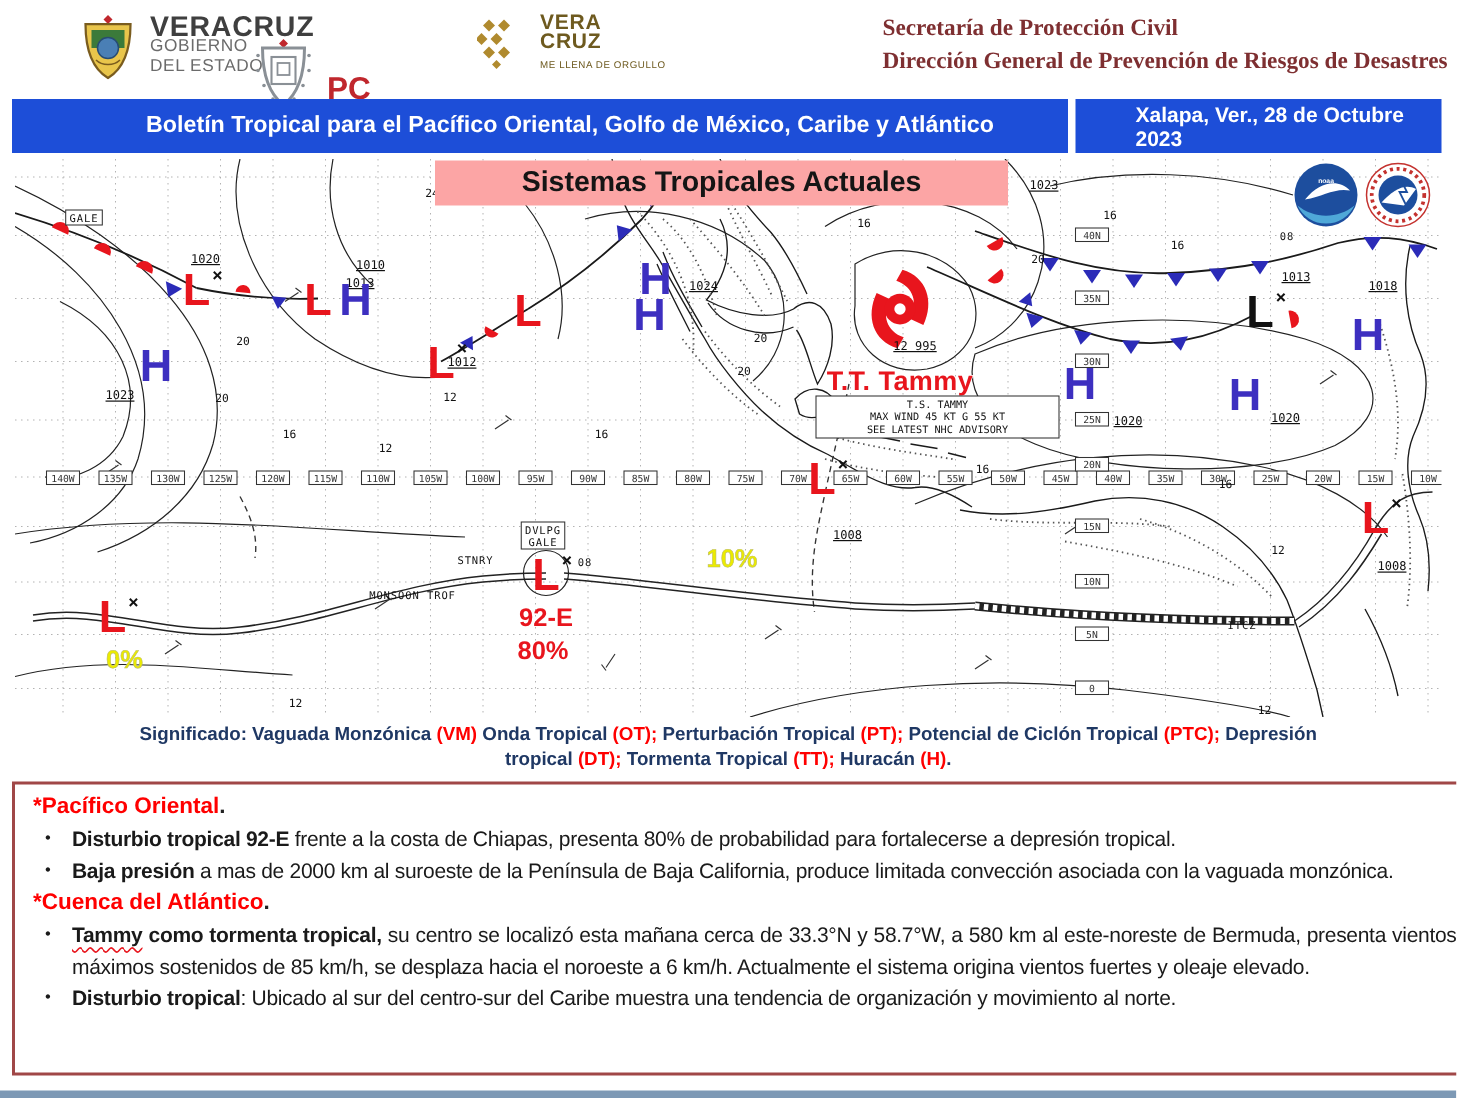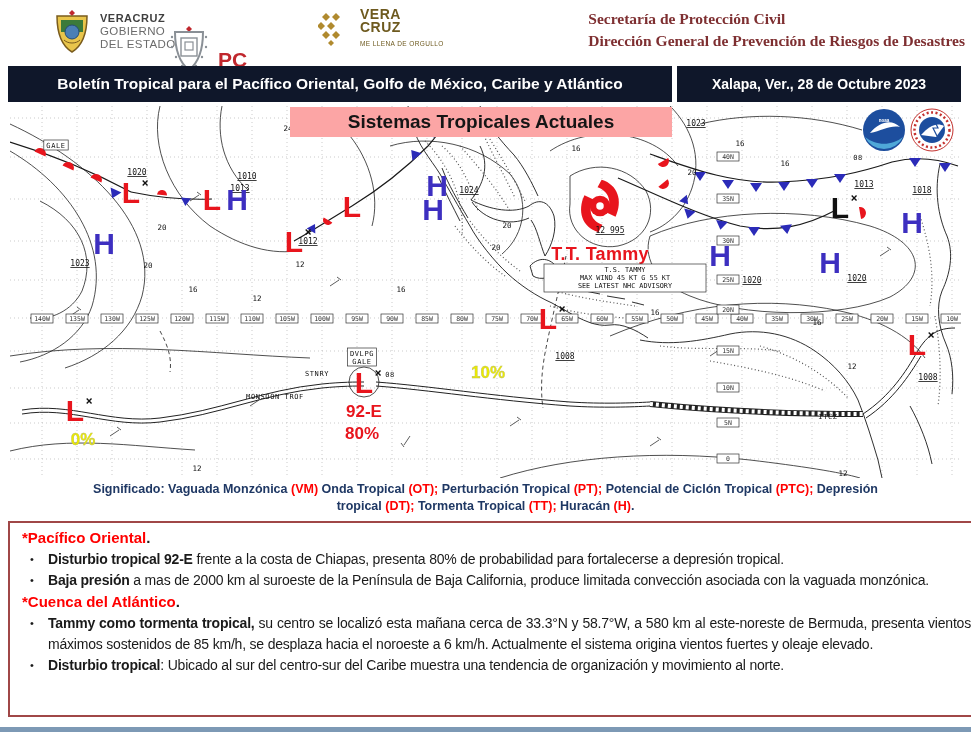--- a/index.html
+++ b/index.html
@@ -5,32 +5,32 @@
   html,body{margin:0;padding:0;background:#fff;}
   #page{position:relative;width:971px;height:732px;background:#fff;overflow:hidden;
         font-family:"Liberation Sans",sans-serif;}
   
   #header{position:absolute;left:0;top:0;width:971px;height:64px;background:#fff;}
   .logo{position:absolute;top:8px;display:flex;align-items:center;gap:8px;}
   #logo-ver{left:52px;}
   #logo-pc{left:168px;}
   #logo-org{left:318px;}
   .logo-txt{display:flex;flex-direction:column;line-height:13px;}
-  .lv1{font-weight:bold;font-size:11px;color:#3f3f3f;letter-spacing:.5px;}
+  .lv1{font-weight:bold;font-size:19px;color:#3f3f3f;letter-spacing:.5px;}
   .lv2{font-size:11.5px;color:#6b6b6b;letter-spacing:.4px;}
   .pc-abbr{font-weight:bold;font-size:21px;color:#c0272d;line-height:20px;margin-top:42px;}
   .pc-sub{font-size:9px;color:#707070;line-height:10px;}
   .org-big{font-weight:bold;font-size:14px;color:#6e5a1f;line-height:13px;letter-spacing:.5px;}
   .org-tag{font-size:6.5px;color:#6e5a1f;margin-top:3px;letter-spacing:.4px;}
   #hdr-right{position:absolute;right:6px;top:8px;text-align:left;
              color:#7e2f31;font-weight:bold;font-size:15.5px;line-height:22px;font-family:Liberation Serif, serif;}
   
   #banner{position:absolute;left:8px;top:66px;width:953px;height:36px;display:flex;gap:5px;}
-  #banner .cell{background:#0f172a;color:#fff;font-weight:bold;display:flex;
-                align-items:center;justify-content:center;}
+  #banner .cell{background:#1d4ed8;color:#fff;font-weight:bold;display:flex;
+                align-items:center;justify-content:center;padding-left:40px;}
   #banner-title{width:664px;font-size:15.5px;}
   #banner-date{flex:1;font-size:14px;}
   
   #map{position:absolute;left:10px;top:106px;width:951px;height:372px;background:#fff;}
   #map-title{position:absolute;left:290px;top:107px;width:382px;height:30px;background:#fca5a5;
              display:flex;align-items:center;justify-content:center;
              font-weight:bold;font-size:19px;color:#151515;z-index:5;}
   svg text{font-family:"DejaVu Sans Mono",monospace;}
   .lonlat{font-size:6.5px;fill:#333;}
   .pv{font-size:8px;fill:#111;text-decoration:underline;}
@@ -53,21 +53,21 @@
   #legend .red{color:#ff0000;margin-top:12px;}
   
   #report{position:absolute;left:8px;top:521px;width:949px;height:188px;
           border:2px solid #a04747;background:#fff;padding:4px 12px 0 12px;box-sizing:content-box;}
   .sec-head{font-weight:bold;font-size:15px;color:#ff0000;line-height:22px;}
   .sec-head .dot{color:#222;}
   .bullet{display:flex;line-height:21px;font-size:14px;color:#1a1a1a;letter-spacing:-0.2px;}
   .bullet .mark{width:18px;min-width:18px;padding-left:8px;font-size:11px;}
   .bullet p{margin:0;flex:1;text-align:justify;}
   .bullet b{letter-spacing:-0.2px;}
-  .wavy{text-decoration-style:wavy;text-decoration-color:#e8151d;
+  .wavy{text-decoration:underline;text-decoration-style:wavy;text-decoration-color:#e8151d;
         text-decoration-thickness:1px;text-underline-offset:3px;}
   
   #footer-bar{position:absolute;left:0;bottom:0;width:971px;height:5px;background:#7d99b5;}
 </style>
 </head>
 <body>
 
 <div id="page">
 
   <div id="header">

